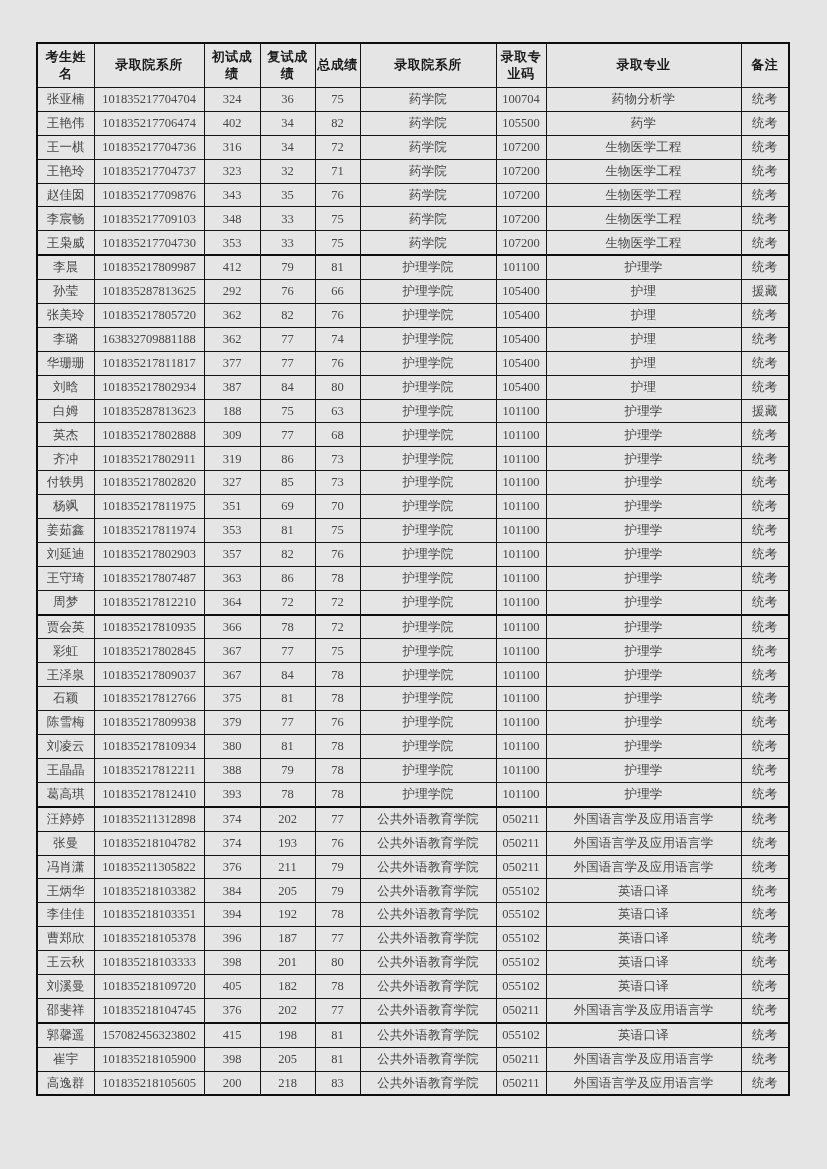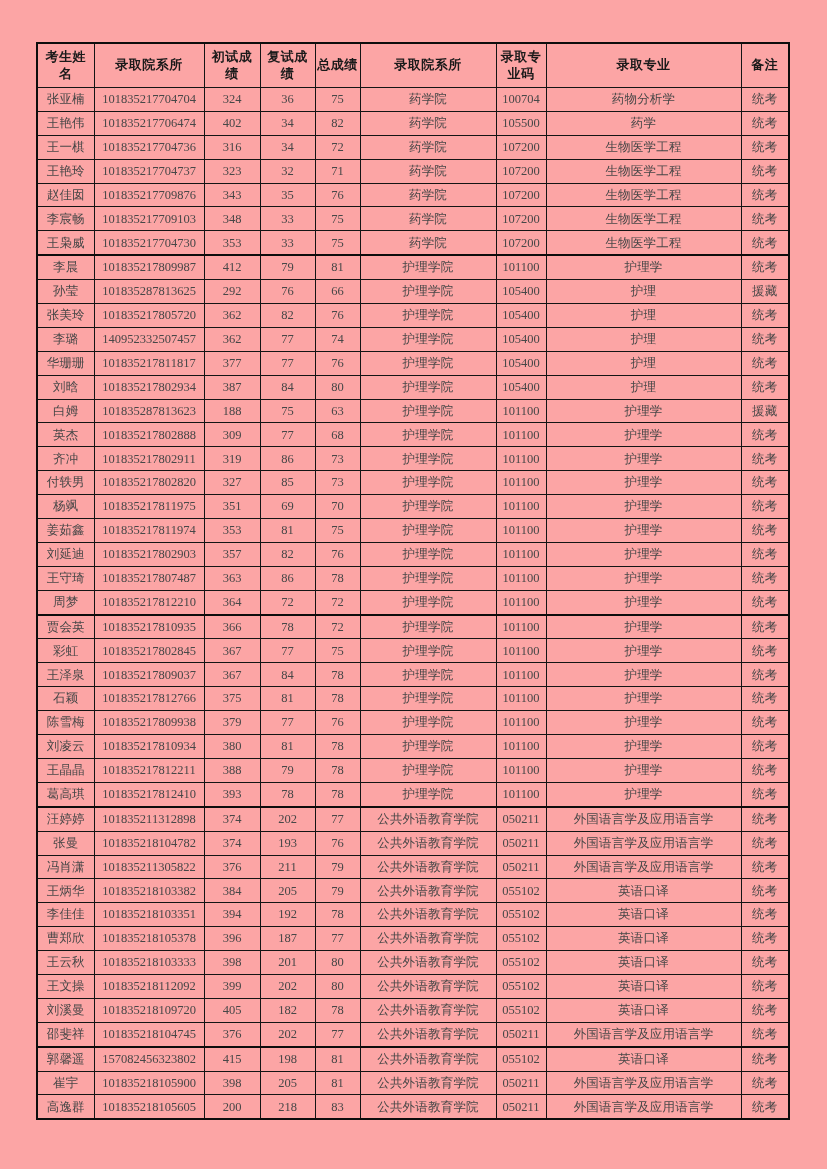--- a/index.html
+++ b/index.html
@@ -10,21 +10,21 @@
   body {
     width: 827px;
     height: 1169px;
     position: relative;
     font-family: "Liberation Serif", "DejaVu Serif", serif;
     overflow: hidden;
   }
   .sheet {
     position: absolute;
     inset: 0;
-    background: #fca5a5;
+    background: #e5e5e5;
   }
   table.adm {
     position: absolute;
     left: 36px;
     top: 42px;
     border-collapse: collapse;
     table-layout: fixed;
     border: 2px solid #0d0d0d;
   }
   table.adm th,
@@ -195,21 +195,21 @@
           <td class="num">362</td>
           <td class="num">82</td>
           <td class="num">76</td>
           <td>护理学院</td>
           <td class="num">105400</td>
           <td>护理</td>
           <td>统考</td>
         </tr>
         <tr>
           <td>李璐</td>
-          <td class="num">140952332507457</td>
+          <td class="num">163832709881188</td>
           <td class="num">362</td>
           <td class="num">77</td>
           <td class="num">74</td>
           <td>护理学院</td>
           <td class="num">105400</td>
           <td>护理</td>
           <td>统考</td>
         </tr>
         <tr>
           <td>华珊珊</td>
@@ -484,31 +484,20 @@
           <td>公共外语教育学院</td>
           <td class="num">055102</td>
           <td>英语口译</td>
           <td>统考</td>
         </tr>
         <tr>
           <td>王云秋</td>
           <td class="num">101835218103333</td>
           <td class="num">398</td>
           <td class="num">201</td>
-          <td class="num">80</td>
-          <td>公共外语教育学院</td>
-          <td class="num">055102</td>
-          <td>英语口译</td>
-          <td>统考</td>
-        </tr>
-        <tr>
-          <td>王文操</td>
-          <td class="num">101835218112092</td>
-          <td class="num">399</td>
-          <td class="num">202</td>
           <td class="num">80</td>
           <td>公共外语教育学院</td>
           <td class="num">055102</td>
           <td>英语口译</td>
           <td>统考</td>
         </tr>
         <tr>
           <td>刘溪曼</td>
           <td class="num">101835218109720</td>
           <td class="num">405</td>

